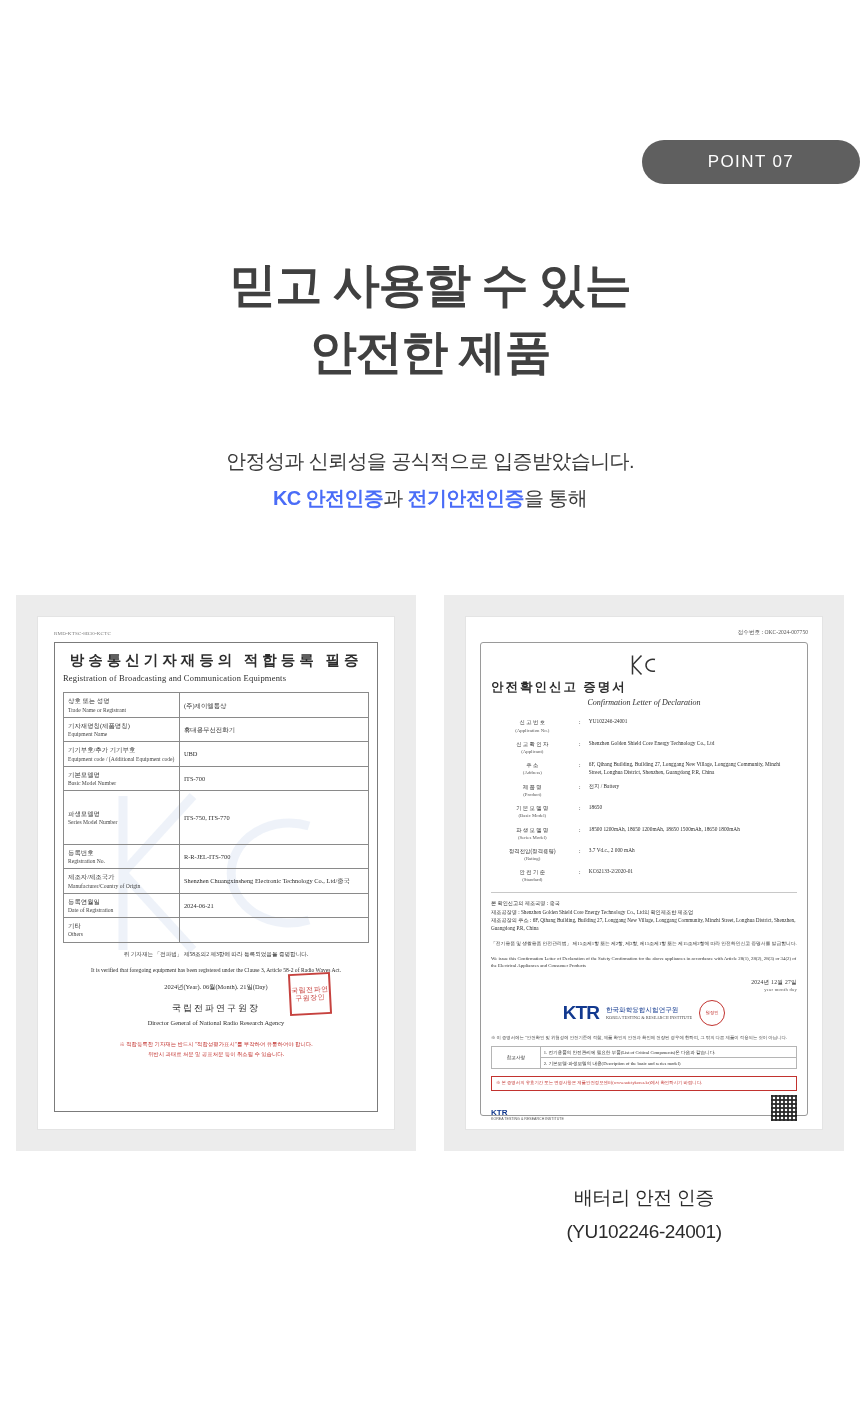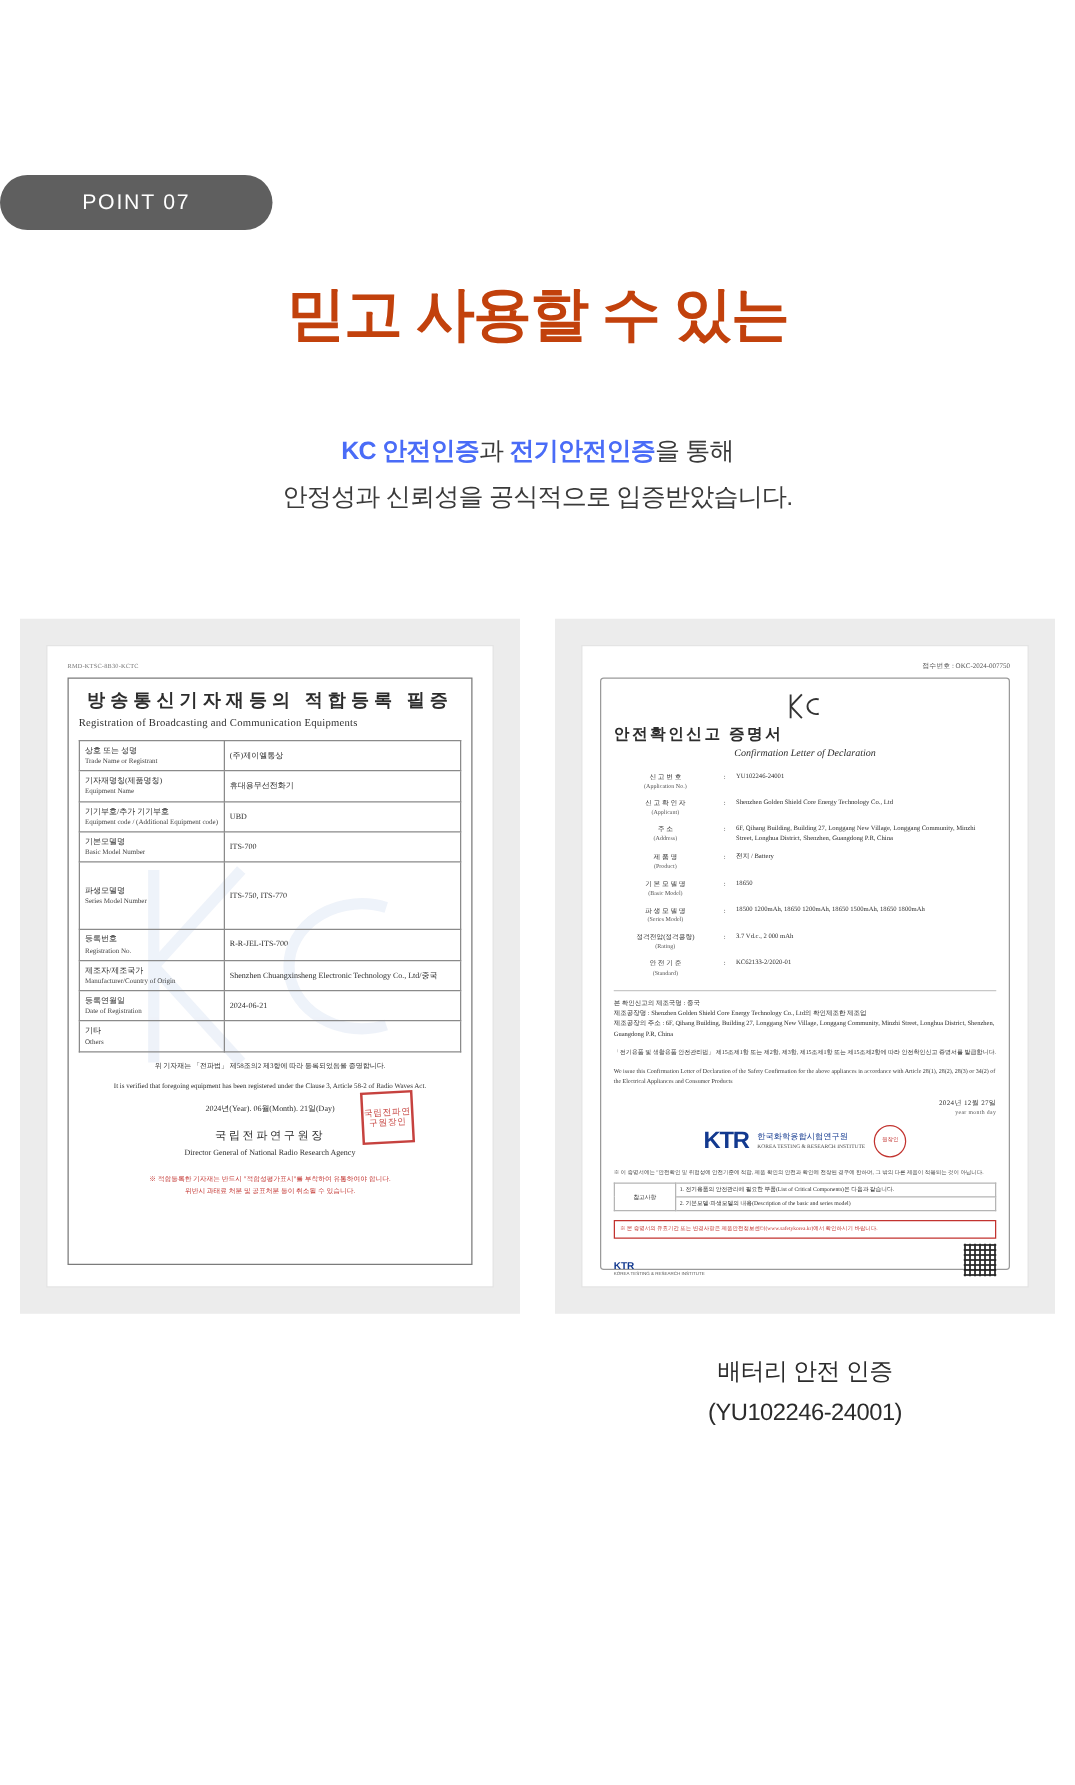--- a/index.html
+++ b/index.html
@@ -12,42 +12,43 @@
     font-family: "Liberation Sans", sans-serif;
     color: #222;
     overflow: hidden;
     position: relative;
   }
 
   .page { width: 860px; height: 1428px; position: relative; }
 
   
   .badge-wrap {
-    display: flex; justify-content: flex-start;
+    display: flex; justify-content: flex-end;
     padding-top: 140px;
+    margin-left: 29px;
   }
   .point-badge {
     background: #5f5f5f;
     color: #ffffff;
     border-radius: 22px;
     height: 44px;
     min-width: 218px;
     display: flex; align-items: center; justify-content: center;
     font-size: 17px;
     letter-spacing: 1.4px;
     font-weight: 500;
   }
 
   
   .headline {
-    margin-top: 34px;
+    margin-top: 68px;
     text-align: center;
     font-size: 47px;
     font-weight: 700;
-    color: #c2410c;
+    color: #404040;
     letter-spacing: -1.3px;
     line-height: 1.42;
   }
   .headline .line { display: block; }
 
   
   .subcopy {
     margin-top: 58px;
     text-align: center;
     font-size: 20px;
@@ -219,27 +220,28 @@
 <body>
 
 <div class="page">
 
   <div class="badge-wrap">
     <div class="point-badge">POINT 07</div>
   </div>
 
   <div class="headline">
     <span class="line">믿고 사용할 수 있는</span>
+    <span class="line">안전한 제품</span>
   </div>
 
   <div class="subcopy">
+    <div>안정성과 신뢰성을 공식적으로 입증받았습니다.</div>
     <div>
       <span class="hl">KC 안전인증</span><span>과 </span><span class="hl2">전기안전인증</span><span>을 통해</span>
     </div>
-    <div>안정성과 신뢰성을 공식적으로 입증받았습니다.</div>
   </div>
 
   <div class="cert-row">
 
     <div class="cert-col">
       <div class="cert-frame">
         <div class="cert-paper">
 
           <svg class="kc-watermark" width="230" height="190" viewBox="0 0 230 190">
             <g fill="none" stroke="#9db6de" stroke-width="9">

